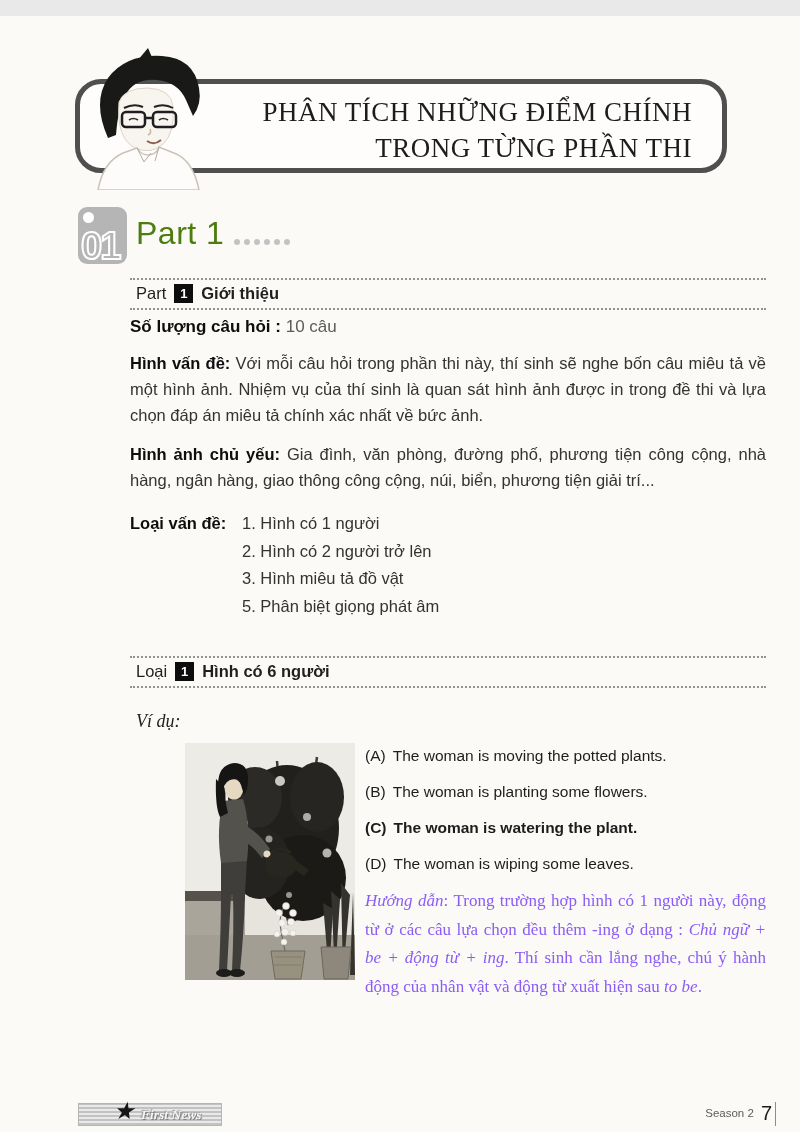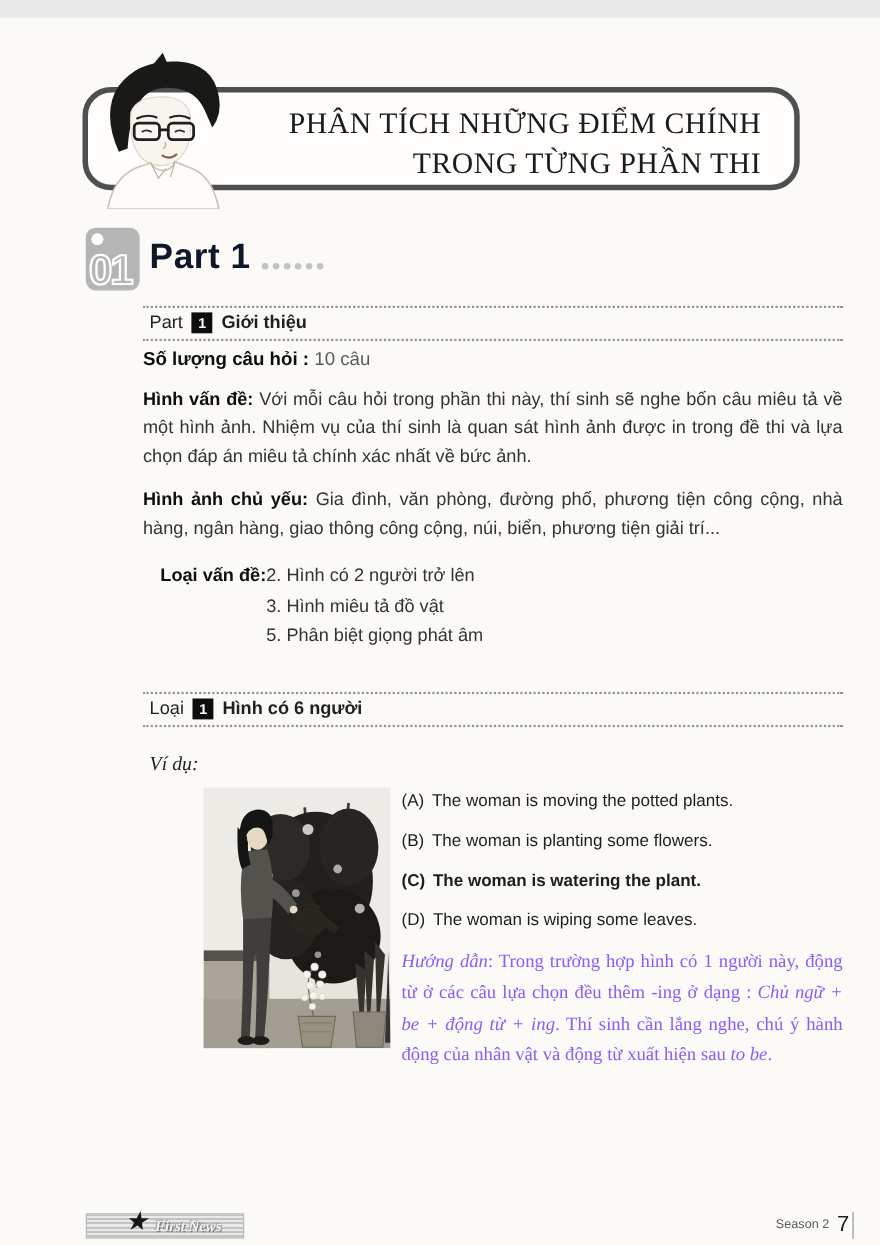--- a/index.html
+++ b/index.html
@@ -27,21 +27,21 @@
     position:absolute; left:78px; top:191px; width:49px; height:57px;
     background:#b5b5b5; border-radius:9px; overflow:hidden;
   }
   .badge-dot { position:absolute; left:5px; top:5px; width:11px; height:11px; border-radius:50%; background:#fff; }
   .badge-num {
     position:absolute; left:3px; bottom:-4px; font-size:38px; font-weight:bold;
     letter-spacing:-2px; color:#b5b5b5; -webkit-text-stroke:2px #ffffff;
     text-shadow:0 0 1px #fff;
   }
   .part-title-row { position:absolute; left:136px; top:199px; display:flex; align-items:flex-end; }
-  .part-title { font-size:32px; font-weight:bold; color:#0f172a; letter-spacing:0.5px; }
+  .part-title { font-size:32px; font-weight:normal; color:#4d7c0f; letter-spacing:0.5px; }
   .title-dots { display:flex; gap:4px; margin-left:10px; margin-bottom:7px; }
   .title-dots i { width:6px; height:6px; border-radius:50%; background:#c3c3c3; }
 
   
   .content { position:absolute; left:130px; top:262px; width:636px; }
 
   .bar {
     border-top:2px dotted #929292; border-bottom:2px dotted #929292;
     padding:4px 0 5px 6px; display:flex; align-items:center; gap:8px;
     font-size:16.5px; color:#1f1f1f;
@@ -53,21 +53,21 @@
   .bar .t { font-weight:bold; }
 
   .qcount { margin-top:7px; font-size:17px; }
   .qcount b { color:#0e0e0e; }
   .qcount span { color:#5b5b5b; }
 
   p.body { font-size:16.5px; line-height:26px; text-align:justify; margin:13px 0 0 0; color:#333; }
   .lbl { font-weight:bold; color:#0e0e0e; }
 
   .loai-row { display:flex; margin-top:17px; font-size:16.5px; line-height:27.5px; color:#333; }
-  .loai-row .lbl { width:112px; flex:none;text-align:right; }
+  .loai-row .lbl { width:112px; flex:none; }
 
   .bar2 { margin-top:36px; }
   .vidu {
     margin:23px 0 0 6px; font-family:"Liberation Serif", serif; font-style:italic;
     font-size:18px; color:#1f1f1f;
   }
 
   .example { display:flex; margin-top:11px; margin-left:55px; gap:10px; }
   .photo { width:170px; height:237px; flex:none; display:block; }
   .ex-right { width:410px; }
@@ -165,20 +165,21 @@
       <span class="lbl">Hình vấn đề:</span><span> Với mỗi câu hỏi trong phần thi này, thí sinh sẽ nghe bốn câu miêu tả về một hình ảnh. Nhiệm vụ của thí sinh là quan sát hình ảnh được in trong đề thi và lựa chọn đáp án miêu tả chính xác nhất về bức ảnh.</span>
     </p>
 
     <p class="body">
       <span class="lbl">Hình ảnh chủ yếu:</span><span> Gia đình, văn phòng, đường phố, phương tiện công cộng, nhà hàng, ngân hàng, giao thông công cộng, núi, biển, phương tiện giải trí...</span>
     </p>
 
     <div class="loai-row">
       <span class="lbl">Loại vấn đề:</span>
       <div>
+        <div>1. Hình có 1 người</div>
         <div>2. Hình có 2 người trở lên</div>
         <div>3. Hình miêu tả đồ vật</div>
         <div>5. Phân biệt giọng phát âm</div>
       </div>
     </div>
 
     <div class="bar bar2">
       <span>Loại</span>
       <span class="num">1</span>
       <span class="t">Hình có 6 người</span>

